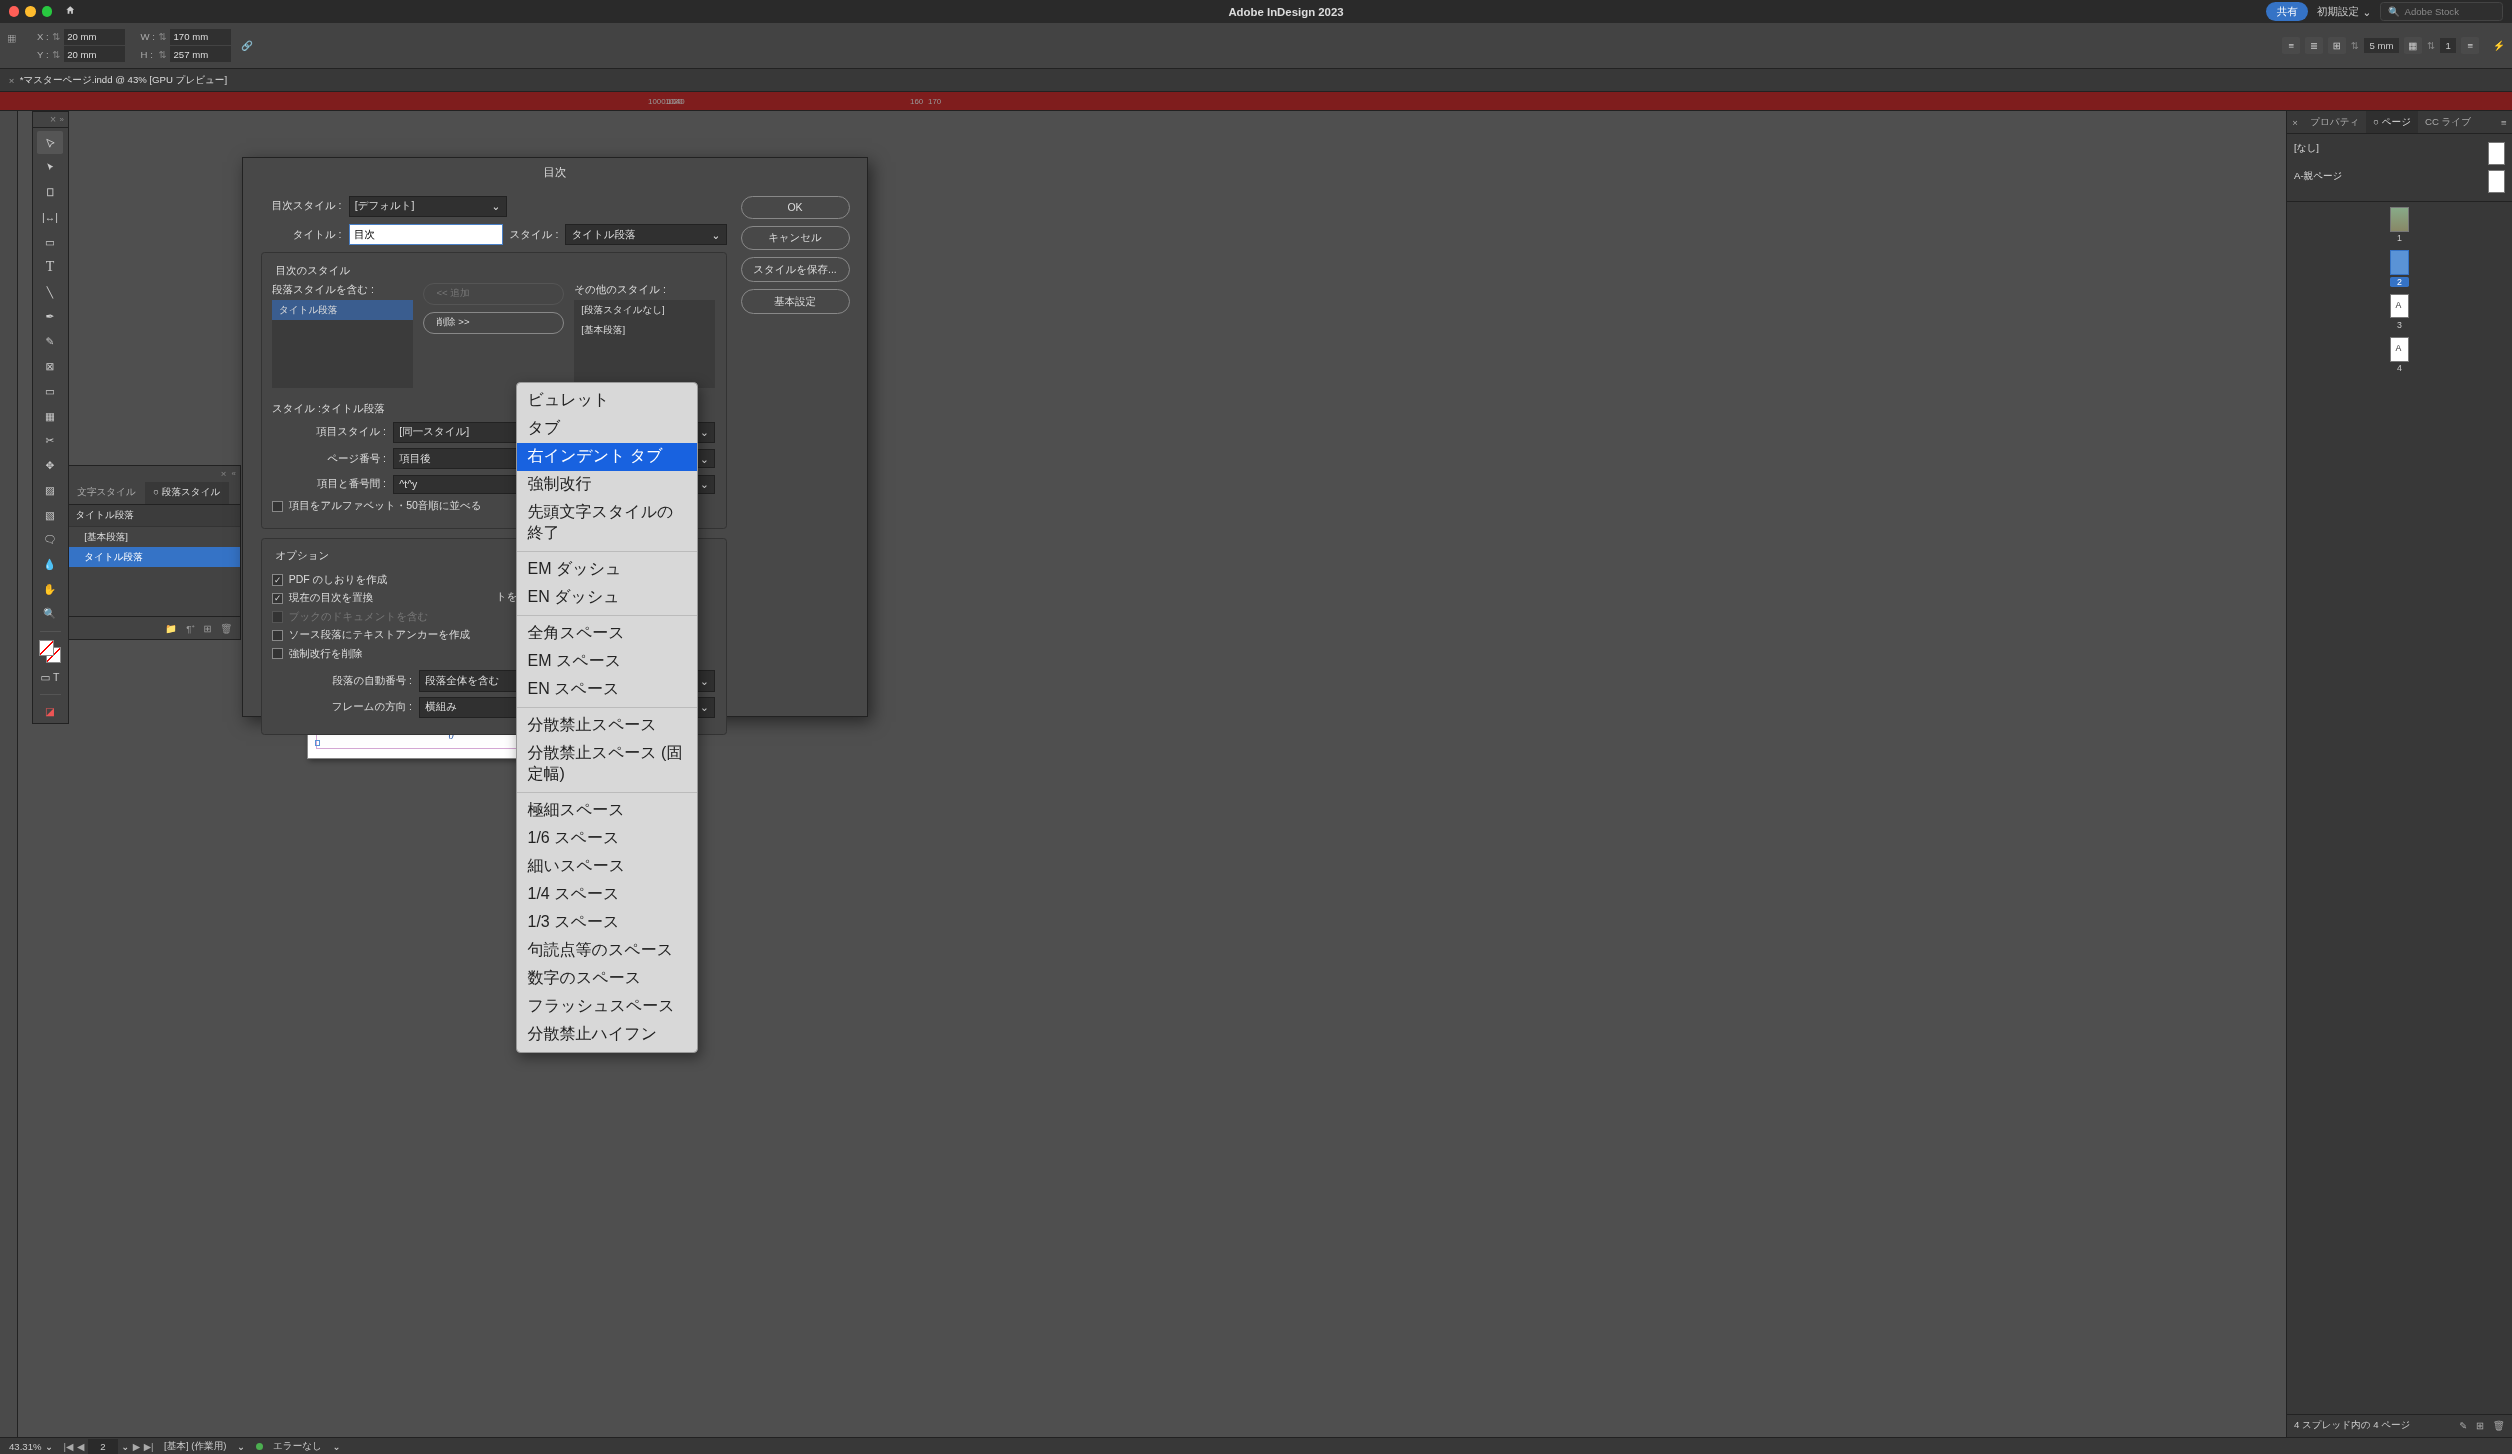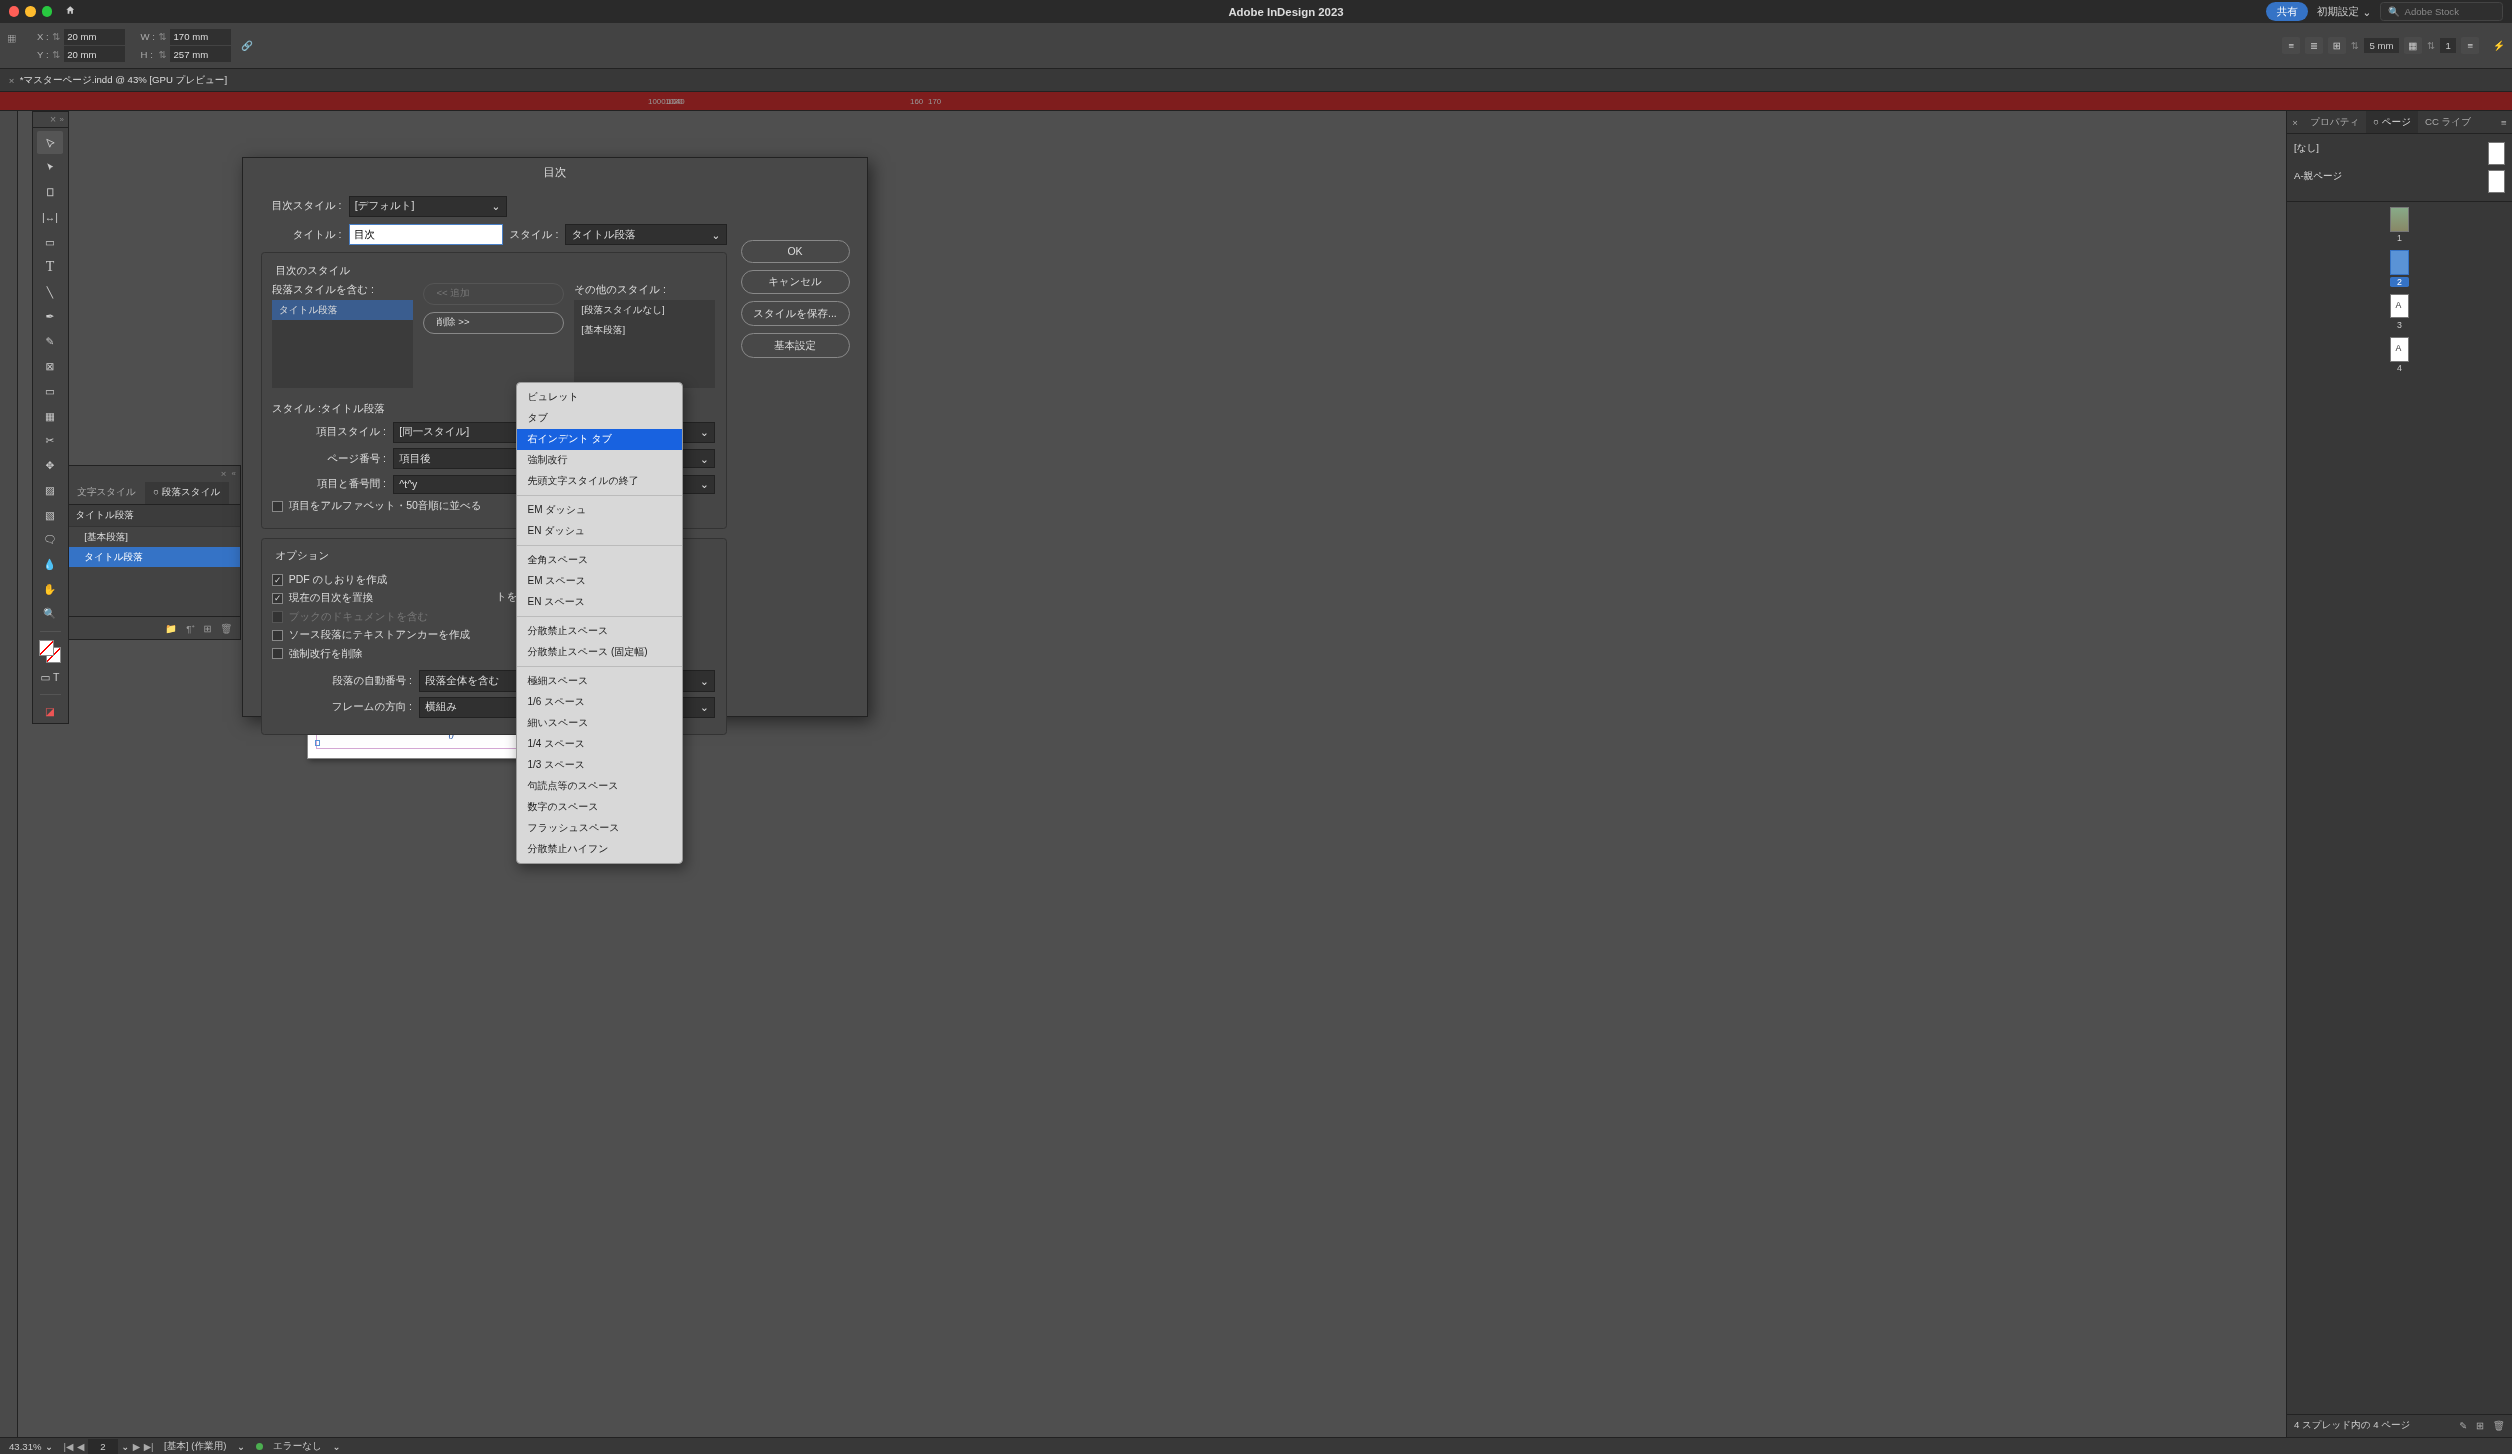--- a/index.html
+++ b/index.html
@@ -78,21 +78,21 @@
 .pnum { text-align:center; font-size:8.8px; color:#ccc; margin-top:1.8px;}
 .pnum.sel { background:#3573c6; color:#fff; padding:0 3.5px; border-radius:1.8px;}
 .rc-foot { height:23px; border-top:0.9px solid #222; display:flex; align-items:center; padding:0 7px; font-size:9.6px; color:#ccc; gap:8.8px;}
 .rc-foot .icons { margin-left:auto; display:flex; gap:8.8px; color:#aaa;}
 
 
 .dialog { position: absolute; left: 242px; top: 46px; width: 626px; height: 560px; background: #484848; border: 0.9px solid #222; box-shadow: 3.5px 5.3px 15.8px rgba(0,0,0,0.5); z-index: 5; font-size: 10.5px; color: #ddd; }
 .dialog .dtitle { text-align: center; padding: 7px 0; font-size: 11.4px; font-weight: 500; }
 .dialog .body { padding: 8.8px 17.5px; display:flex; gap:14px;}
 .dialog .leftcol { flex:1; }
-.dialog .btncol { width: 114px; display:flex; flex-direction:column; gap:7px;margin-top:44px; }
+.dialog .btncol { width: 114px; display:flex; flex-direction:column; gap:7px; }
 .dialog .btn { border: 0.9px solid #888; border-radius: 14px; padding: 4.4px 0; text-align: center; background: transparent; color: #ddd; }
 .dialog .btn.primary { border-width:1.8px;}
 .row { display:flex; align-items:center; gap:7px; margin-bottom:7px;}
 .row .lbl { text-align:right; }
 .dd { background:#303030; border:0.9px solid #222; padding:2.6px 5.3px; display:flex; align-items:center; justify-content:space-between;}
 .txt-in { background:#fff; color:#000; padding:2.6px 4.4px; border:1.8px solid #4a80c6;}
 .fs { border:0.9px solid #333; border-radius:3.5px; padding:10.5px; margin-bottom:8.8px; background:#464646;}
 .fs .leg { margin:-19px 0 5.3px 0; background:#464646; display:inline-block; padding:0 3.5px; font-size:10.5px;}
 .listbox { background:#3b3b3b; height:88px; font-size:9.6px; overflow:auto;}
 .listbox .li { padding:3.5px 7px;}
@@ -104,21 +104,21 @@
 .two-col > div { flex:1;}
 .cb-row { display:flex; align-items:center; gap:5.3px; margin:4.4px 0; font-size:10.5px;}
 .cb { width:11.4px; height:11.4px; border:0.9px solid #888; display:inline-flex; align-items:center; justify-content:center; background:#333; font-size:8.8px; color:#ddd;}
 .cb.checked::after { content:"✓"; }
 .cb.disabled { border-color:#555;}
 .frow { display:flex; align-items:center; gap:7px; margin:5.3px 0;}
 .frow .lbl { width:114px; text-align:right;}
 .frow .dd, .frow .autogrow { flex:1;}
 
 
-.ctxmenu { position:absolute; left:516px; top:271px; width:167px; background:#d8d8d8; border:0.9px solid #999; border-radius:4.4px; box-shadow: 2.6px 4.4px 12.3px rgba(0,0,0,0.4); z-index:10; padding:3.5px 0; font-size:10px; color:#222;}
+.ctxmenu { position:absolute; left:516px; top:271px; width:182px; background:#d8d8d8; border:0.9px solid #999; border-radius:4.4px; box-shadow: 2.6px 4.4px 12.3px rgba(0,0,0,0.4); z-index:10; padding:3.5px 0; font-size:16px; color:#222;}
 .ctxmenu .mi { padding:3.5px 10.5px; }
 .ctxmenu .mi.sel { background:#1862e0; color:#fff;}
 .ctxmenu .msep { height:0.9px; background:#bbb; margin:3.5px 0;}
 
 
 .statusbar { height:19px; background:#383838; border-top:0.9px solid #222; display:flex; align-items:center; padding:0 9px; font-size:9.6px; color:#ccc; gap:10.5px;}
 .statusbar .zoom { display:flex; align-items:center; gap:3.5px;}
 .statusbar .pager { display:flex; align-items:center; gap:3.5px;}
 .statusbar .arrow { color:#aaa;}
 .statusbar .dot { width:7px; height:7px; border-radius:50%; background:#4caf50;}

